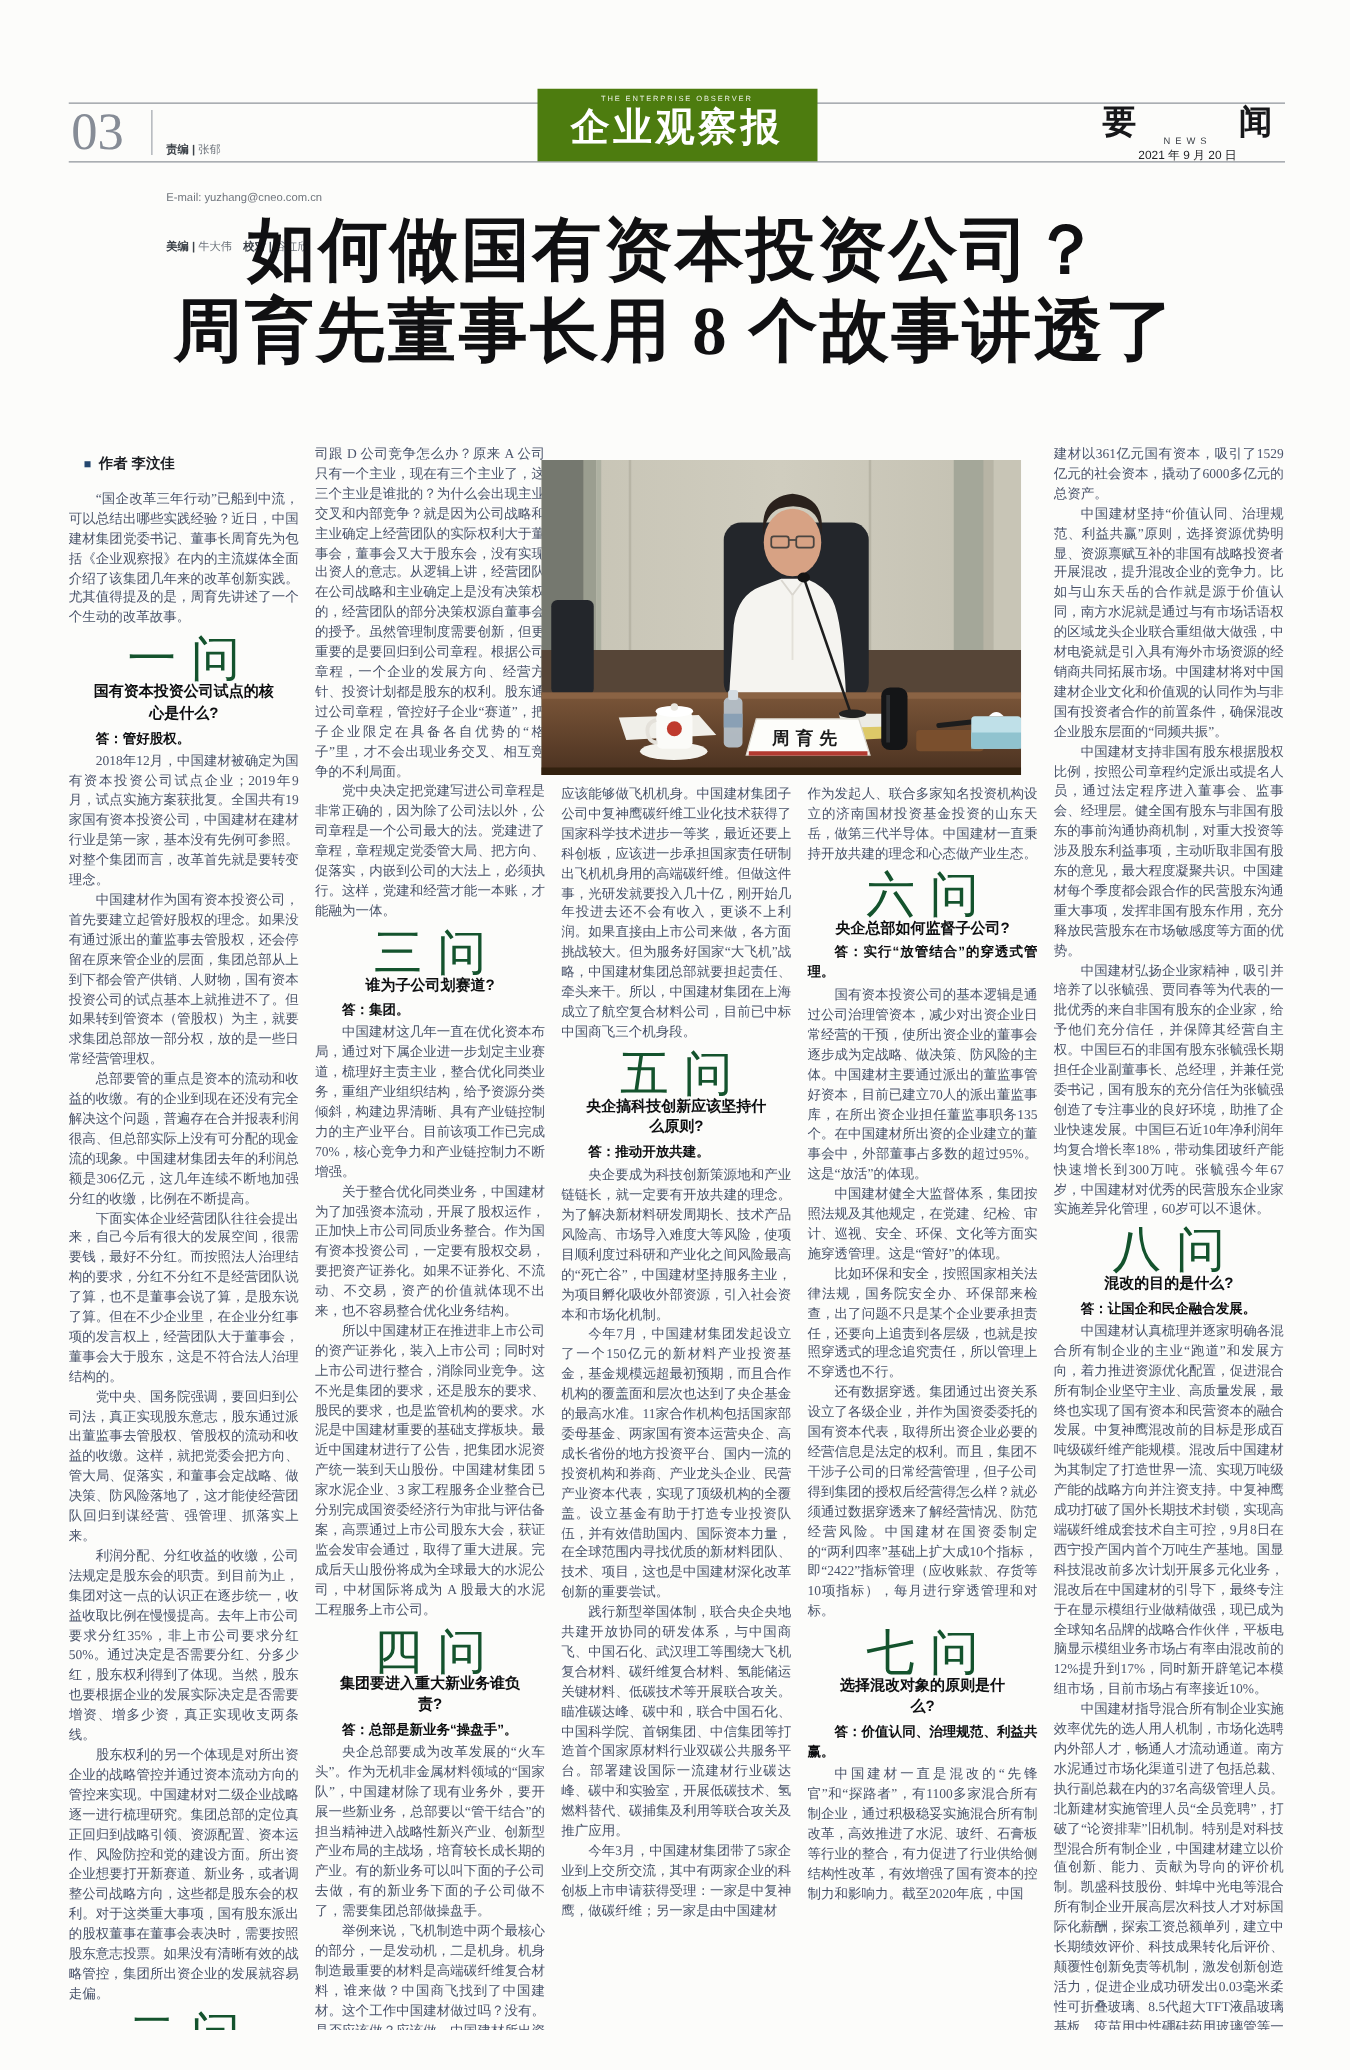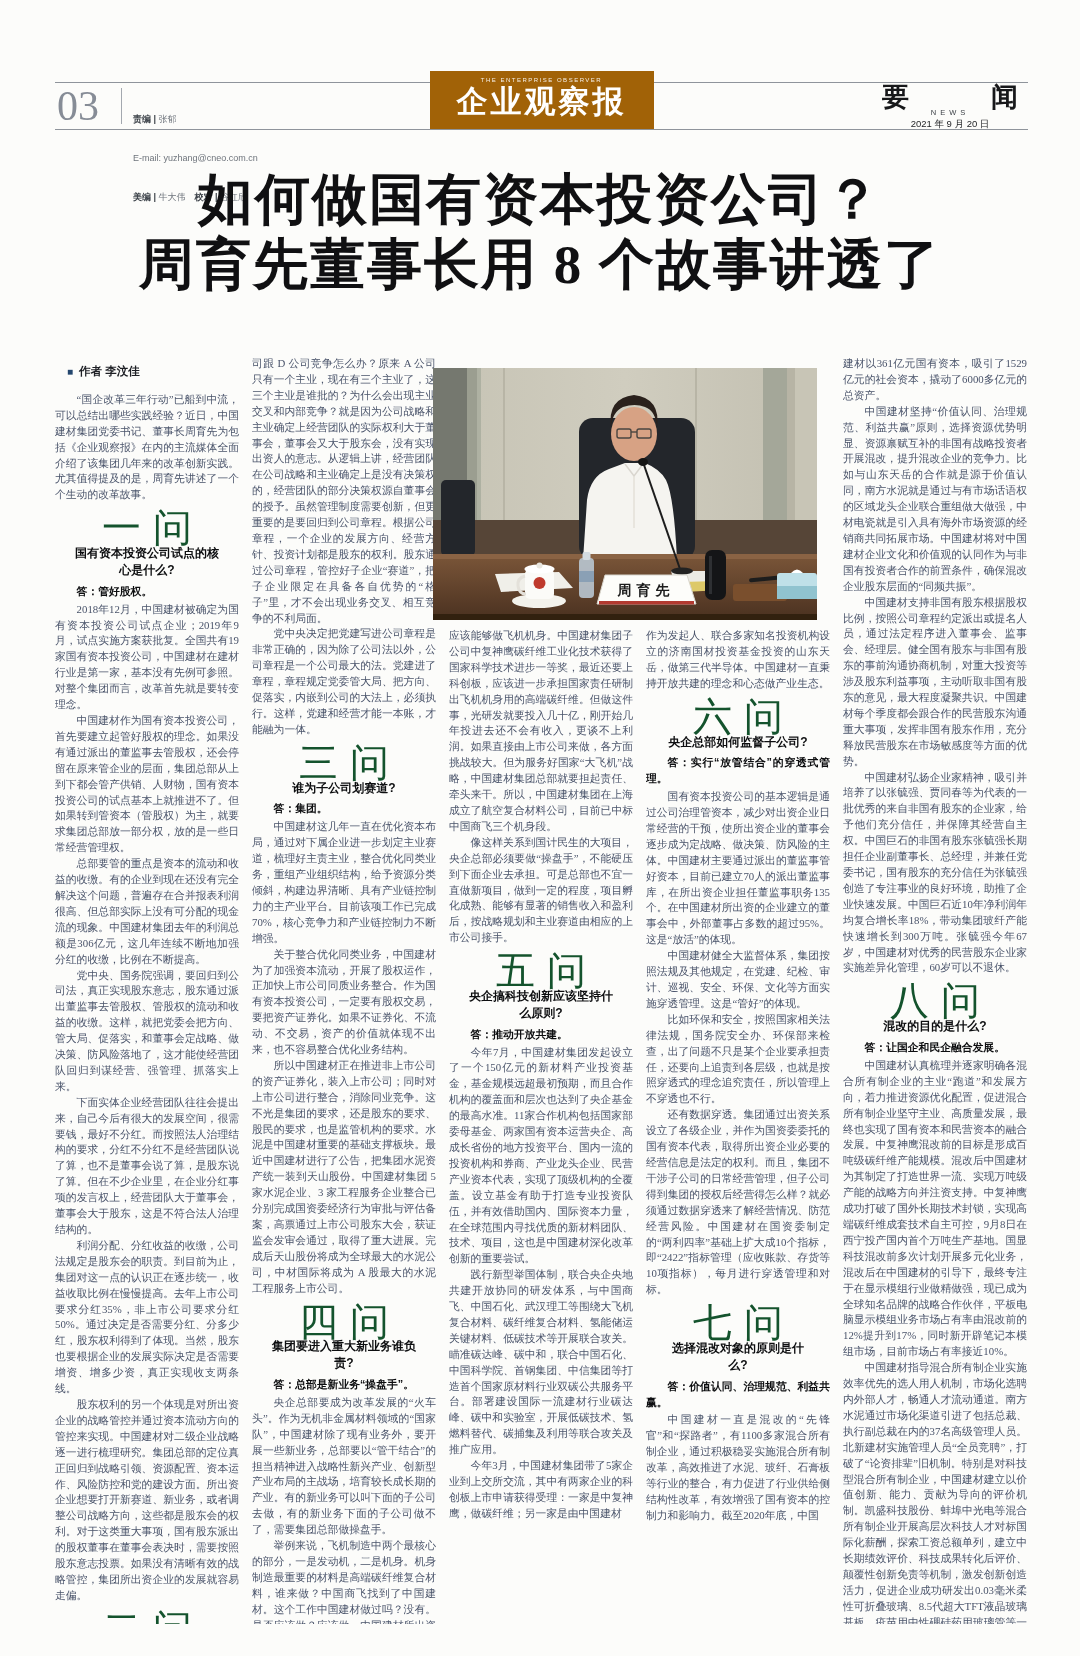--- a/index.html
+++ b/index.html
@@ -9,21 +9,21 @@
   
   .header{position:absolute;left:55px;top:82px;width:973px;height:46px;
           border-top:1px solid #8f949b;border-bottom:1px solid #8f949b;}
   .pagenum{position:absolute;left:2px;top:0px;font-size:42px;line-height:46px;color:#868c96;}
   .pagenum-divider{position:absolute;left:66px;top:5px;bottom:5px;width:1px;background:#a3a8af;}
   .editor-block{position:absolute;left:78px;top:4px;
                 font-family:"Liberation Sans","DejaVu Sans",sans-serif;
                 font-size:9px;line-height:13px;color:#6e747c;white-space:pre;}
   .editor-block .lbl{color:#3c4249;font-weight:bold;}
   .masthead{position:absolute;left:50%;transform:translateX(-50%);top:-12px;width:224px;height:58px;
-            background:#a16207;color:#ffffff;text-align:center;z-index:2;}
+            background:#4d7c0f;color:#ffffff;text-align:center;z-index:2;}
   .masthead-en{font-family:"Liberation Sans","DejaVu Sans",sans-serif;font-size:6px;letter-spacing:1.5px;
                margin-top:6px;opacity:.9;}
   .masthead-cn{font-size:31px;font-weight:bold;letter-spacing:3px;line-height:1.25;}
   .section-block{position:absolute;right:2px;top:1px;width:152px;text-align:center;color:#17181a;}
   .section-cn{display:flex;justify-content:space-between;padding:0 8px;font-size:27px;font-weight:bold;line-height:1.0;}
   .section-en{font-family:"Liberation Sans","DejaVu Sans",sans-serif;font-size:7.5px;letter-spacing:4px;
               color:#3a3f45;margin-top:-3px;}
   .section-date{font-family:"Liberation Sans","DejaVu Sans",sans-serif;font-size:9.5px;color:#1d1f22;margin-top:1px;}
 
   
@@ -88,22 +88,22 @@
     <div class="columns" id="columns">
         <div class="col">
           <div class="byline"><span class="marker">■</span>作者 李汶佳</div>
           <p class="p">“国企改革三年行动”已船到中流，可以总结出哪些实践经验？近日，中国建材集团党委书记、董事长周育先为包括《企业观察报》在内的主流媒体全面介绍了该集团几年来的改革创新实践。尤其值得提及的是，周育先讲述了一个个生动的改革故事。</p>
           <div class="sec">一问</div>
           <div class="q">国有资本投资公司试点的核心是什么?</div>
           <div class="a">答：管好股权。</div>
           <p class="p">2018年12月，中国建材被确定为国有资本投资公司试点企业；2019年9月，试点实施方案获批复。全国共有19家国有资本投资公司，中国建材在建材行业是第一家，基本没有先例可参照。对整个集团而言，改革首先就是要转变理念。</p>
           <p class="p">中国建材作为国有资本投资公司，首先要建立起管好股权的理念。如果没有通过派出的董监事去管股权，还会停留在原来管企业的层面，集团总部从上到下都会管产供销、人财物，国有资本投资公司的试点基本上就推进不了。但如果转到管资本（管股权）为主，就要求集团总部放一部分权，放的是一些日常经营管理权。</p>
           <p class="p">总部要管的重点是资本的流动和收益的收缴。有的企业到现在还没有完全解决这个问题，普遍存在合并报表利润很高、但总部实际上没有可分配的现金流的现象。中国建材集团去年的利润总额是306亿元，这几年连续不断地加强分红的收缴，比例在不断提高。</p>
+          <p class="p">下面实体企业经营团队往往会提出来，自己今后有很大的发展空间，很需要钱，最好不分红。而按照法人治理结构的要求，分红不分红不是经营团队说了算，也不是董事会说了算，是股东说了算。但在不少企业里，在企业分红事项的发言权上，经营团队大于董事会，董事会大于股东，这是不符合法人治理结构的。</p>
           <p class="p">党中央、国务院强调，要回归到公司法，真正实现股东意志，股东通过派出董监事去管股权、管股权的流动和收益的收缴。这样，就把党委会把方向、管大局、促落实，和董事会定战略、做决策、防风险落地了，这才能使经营团队回归到谋经营、强管理、抓落实上来。</p>
-          <p class="p">下面实体企业经营团队往往会提出来，自己今后有很大的发展空间，很需要钱，最好不分红。而按照法人治理结构的要求，分红不分红不是经营团队说了算，也不是董事会说了算，是股东说了算。但在不少企业里，在企业分红事项的发言权上，经营团队大于董事会，董事会大于股东，这是不符合法人治理结构的。</p>
           <p class="p">利润分配、分红收益的收缴，公司法规定是股东会的职责。到目前为止，集团对这一点的认识正在逐步统一，收益收取比例在慢慢提高。去年上市公司要求分红35%，非上市公司要求分红50%。通过决定是否需要分红、分多少红，股东权利得到了体现。当然，股东也要根据企业的发展实际决定是否需要增资、增多少资，真正实现收支两条线。</p>
           <p class="p">股东权利的另一个体现是对所出资企业的战略管控并通过资本流动方向的管控来实现。中国建材对二级企业战略逐一进行梳理研究。集团总部的定位真正回归到战略引领、资源配置、资本运作、风险防控和党的建设方面。所出资企业想要打开新赛道、新业务，或者调整公司战略方向，这些都是股东会的权利。对于这类重大事项，国有股东派出的股权董事在董事会表决时，需要按照股东意志投票。如果没有清晰有效的战略管控，集团所出资企业的发展就容易走偏。</p>
           <div class="sec">二问</div>
         </div>
         <div class="col">
           <p class="p ni">司跟 D 公司竞争怎么办？原来 A 公司只有一个主业，现在有三个主业了，这三个主业是谁批的？为什么会出现主业交叉和内部竞争？就是因为公司战略和主业确定上经营团队的实际权利大于董事会，董事会又大于股东会，没有实现出资人的意志。从逻辑上讲，经营团队在公司战略和主业确定上是没有决策权的，经营团队的部分决策权源自董事会的授予。虽然管理制度需要创新，但更重要的是要回归到公司章程。根据公司章程，一个企业的发展方向、经营方针、投资计划都是股东的权利。股东通过公司章程，管控好子企业“赛道”，把子企业限定在具备各自优势的“格子”里，才不会出现业务交叉、相互竞争的不利局面。</p>
           <p class="p">党中央决定把党建写进公司章程是非常正确的，因为除了公司法以外，公司章程是一个公司最大的法。党建进了章程，章程规定党委管大局、把方向、促落实，内嵌到公司的大法上，必须执行。这样，党建和经营才能一本账，才能融为一体。</p>
           <div class="sec">三问</div>
           <div class="q">谁为子公司划赛道?</div>
           <div class="a">答：集团。</div>
@@ -112,24 +112,24 @@
           <p class="p">所以中国建材正在推进非上市公司的资产证券化，装入上市公司；同时对上市公司进行整合，消除同业竞争。这不光是集团的要求，还是股东的要求、股民的要求，也是监管机构的要求。水泥是中国建材重要的基础支撑板块。最近中国建材进行了公告，把集团水泥资产统一装到天山股份。中国建材集团 5 家水泥企业、3 家工程服务企业整合已分别完成国资委经济行为审批与评估备案，高票通过上市公司股东大会，获证监会发审会通过，取得了重大进展。完成后天山股份将成为全球最大的水泥公司，中材国际将成为 A 股最大的水泥工程服务上市公司。</p>
           <div class="sec">四问</div>
           <div class="q">集团要进入重大新业务谁负责?</div>
           <div class="a">答：总部是新业务“操盘手”。</div>
           <p class="p">央企总部要成为改革发展的“火车头”。作为无机非金属材料领域的“国家队”，中国建材除了现有业务外，要开展一些新业务，总部要以“管干结合”的担当精神进入战略性新兴产业、创新型产业布局的主战场，培育较长成长期的产业。有的新业务可以叫下面的子公司去做，有的新业务下面的子公司做不了，需要集团总部做操盘手。</p>
           <p class="p">举例来说，飞机制造中两个最核心的部分，一是发动机，二是机身。机身制造最重要的材料是高端碳纤维复合材料，谁来做？中国商飞找到了中国建材。这个工作中国建材做过吗？没有。是否应该做？应该做。中国建材所出资企业做了五六十年的复合材料，做得了卫星、火箭、空间站用的碳纤维复合材料部件，</p>
         </div>
         <div class="col">
           <div style="height: 272px;"></div>
           <p class="p ni">应该能够做飞机机身。中国建材集团子公司中复神鹰碳纤维工业化技术获得了国家科学技术进步一等奖，最近还要上科创板，应该进一步承担国家责任研制出飞机机身用的高端碳纤维。但做这件事，光研发就要投入几十亿，刚开始几年投进去还不会有收入，更谈不上利润。如果直接由上市公司来做，各方面挑战较大。但为服务好国家“大飞机”战略，中国建材集团总部就要担起责任、牵头来干。所以，中国建材集团在上海成立了航空复合材料公司，目前已中标中国商飞三个机身段。</p>
-          <p class="p">像这样关系到国计民生的大项目，央企总部必须要做“操盘手”，不能硬压到下面企业去承担。可是总部也不宜一直做新项目，做到一定的程度，项目孵化成熟、能够有显著的销售收入和盈利后，按战略规划和主业赛道由相应的上市公司接手。</p>
           <div class="sec">五问</div>
           <div class="q">央企搞科技创新应该坚持什么原则?</div>
           <div class="a">答：推动开放共建。</div>
+          <p class="p">央企要成为科技创新策源地和产业链链长，就一定要有开放共建的理念。为了解决新材料研发周期长、技术产品风险高、市场导入难度大等风险，使项目顺利度过科研和产业化之间风险最高的“死亡谷”，中国建材坚持服务主业，为项目孵化吸收外部资源，引入社会资本和市场化机制。</p>
           <p class="p">今年7月，中国建材集团发起设立了一个150亿元的新材料产业投资基金，基金规模远超最初预期，而且合作机构的覆盖面和层次也达到了央企基金的最高水准。11家合作机构包括国家部委母基金、两家国有资本运营央企、高成长省份的地方投资平台、国内一流的投资机构和券商、产业龙头企业、民营产业资本代表，实现了顶级机构的全覆盖。设立基金有助于打造专业投资队伍，并有效借助国内、国际资本力量，在全球范围内寻找优质的新材料团队、技术、项目，这也是中国建材深化改革创新的重要尝试。</p>
           <p class="p">践行新型举国体制，联合央企央地共建开放协同的研发体系，与中国商飞、中国石化、武汉理工等围绕大飞机复合材料、碳纤维复合材料、氢能储运关键材料、低碳技术等开展联合攻关。瞄准碳达峰、碳中和，联合中国石化、中国科学院、首钢集团、中信集团等打造首个国家原材料行业双碳公共服务平台。部署建设国际一流建材行业碳达峰、碳中和实验室，开展低碳技术、氢燃料替代、碳捕集及利用等联合攻关及推广应用。</p>
           <p class="p">今年3月，中国建材集团带了5家企业到上交所交流，其中有两家企业的科创板上市申请获得受理：一家是中复神鹰，做碳纤维；另一家是由中国建材</p>
         </div>
         <div class="col">
           <div style="height: 272px;"></div>
           <p class="p ni">作为发起人、联合多家知名投资机构设立的济南国材投资基金投资的山东天岳，做第三代半导体。中国建材一直秉持开放共建的理念和心态做产业生态。</p>
           <div class="sec">六问</div>
           <div class="q">央企总部如何监督子公司?</div>
           <div class="a">答：实行“放管结合”的穿透式管理。</div>

